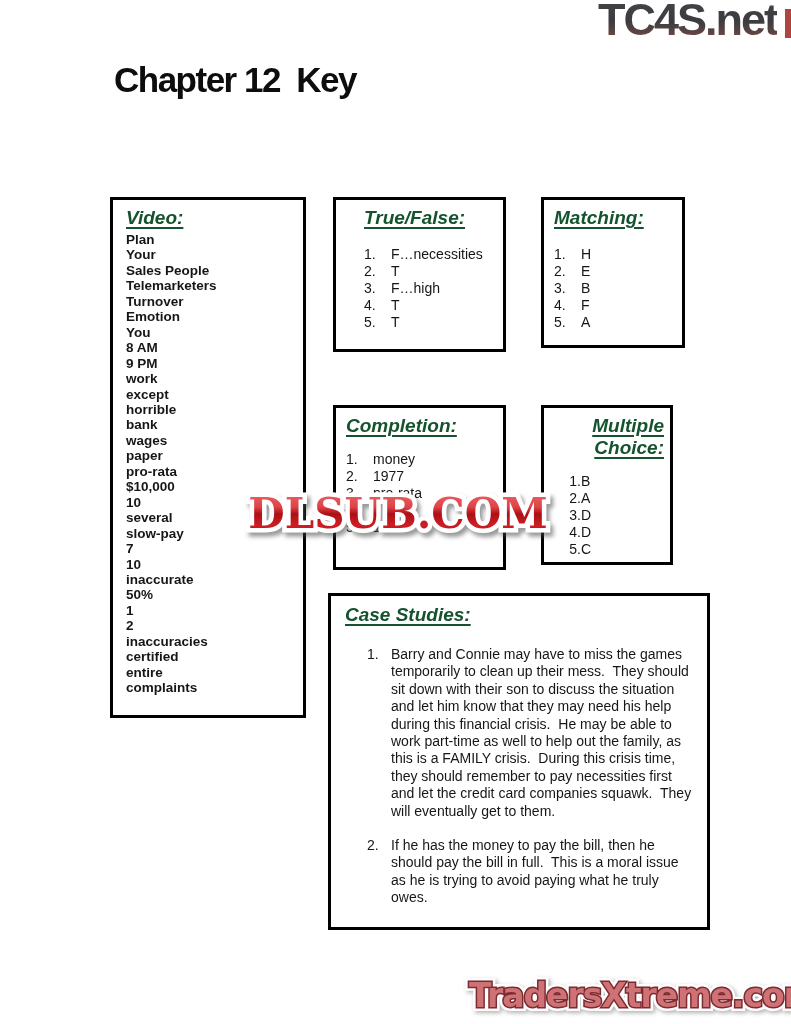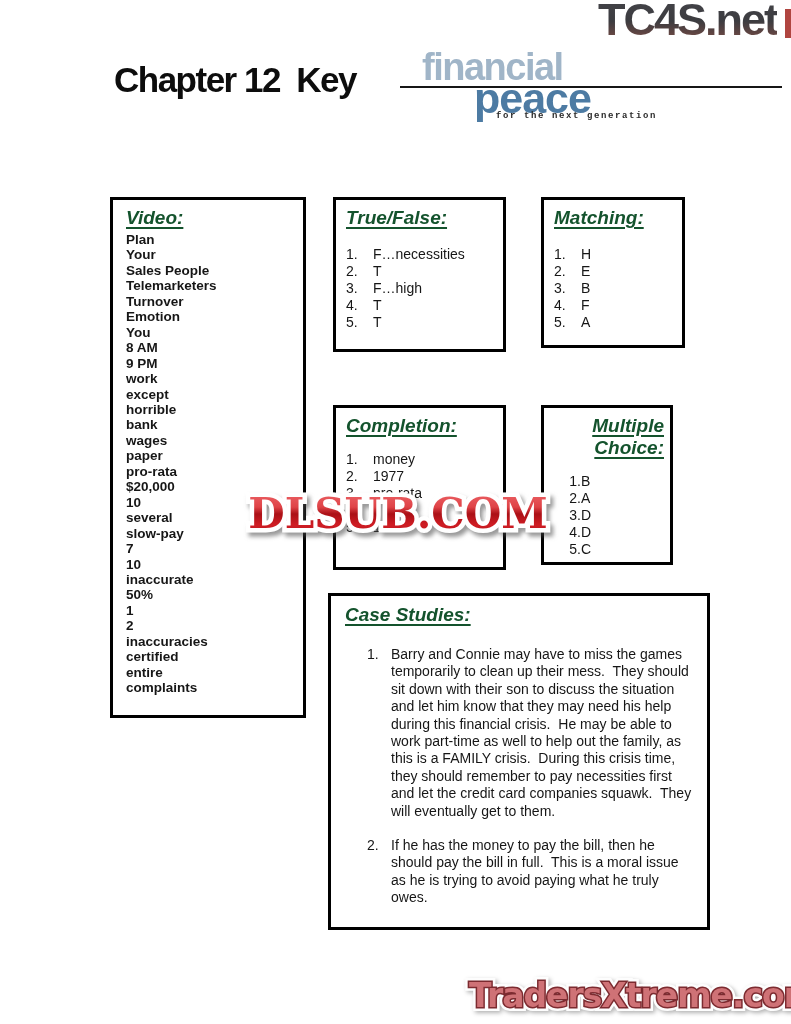--- a/index.html
+++ b/index.html
@@ -34,21 +34,21 @@
     font-size:43px;font-weight:bold;letter-spacing:-1px;color:#4d7ba3;
   }
   .fp-tagline{
     position:absolute;left:96px;top:61px;z-index:2;
     font-family:"Liberation Mono",monospace;font-size:9px;font-weight:bold;
     letter-spacing:1.6px;color:#2a2a2a;white-space:nowrap;
   }
   
   .box{position:absolute;border:3px solid #000;background:#fff;box-sizing:border-box;}
   .box-video{left:110px;top:197px;width:196px;height:521px;padding:7px 6px 0 13px;}
-  .box-tf{left:333px;top:197px;width:173px;height:155px;padding:7px 6px 0 10px;}
+  .box-tf{left:333px;top:197px;width:173px;height:155px;padding:7px 6px 0 28px;}
   .box-match{left:541px;top:197px;width:144px;height:151px;padding:7px 6px 7px 10px;}
   .box-comp{left:333px;top:405px;width:173px;height:165px;padding:7px 6px 0 10px;}
   .box-mc{left:541px;top:405px;width:132px;height:160px;padding:7px 6px 0 10px;text-align:right;}
   .box-case{left:328px;top:593px;width:382px;height:337px;padding:8px 14px 0 14px;}
   .box-title{
     display:inline-block;
     font-size:19px;font-weight:bold;font-style:italic;color:#14532d;
     text-decoration:underline;text-decoration-thickness:2px;text-underline-offset:3px;
   }
   
@@ -91,26 +91,20 @@
 </head>
 <body>
 
 <div class="page">
 
   <div class="tc4s">TC4S.net</div>
   <div class="red-bar"></div>
 
   <div class="chapter-title">Chapter 12  Key</div>
 
-  <div class="fp-logo">
-    <div class="fp-line"></div>
-    <div class="fp-word1">financial</div>
-    <div class="fp-word2">peace</div>
-    <div class="fp-tagline">for the next generation</div>
-  </div>
 
   <div class="box box-video">
     <span class="box-title">Video:</span>
     <div class="plain-list">
 
         <div class="plain-row">Plan</div>
 
         <div class="plain-row">Your</div>
 
         <div class="plain-row">Sales People</div>
@@ -134,21 +128,21 @@
         <div class="plain-row">horrible</div>
 
         <div class="plain-row">bank</div>
 
         <div class="plain-row">wages</div>
 
         <div class="plain-row">paper</div>
 
         <div class="plain-row">pro-rata</div>
 
-        <div class="plain-row">$20,000</div>
+        <div class="plain-row">$10,000</div>
 
         <div class="plain-row">10</div>
 
         <div class="plain-row">several</div>
 
         <div class="plain-row">slow-pay</div>
 
         <div class="plain-row">7</div>
 
         <div class="plain-row">10</div>

